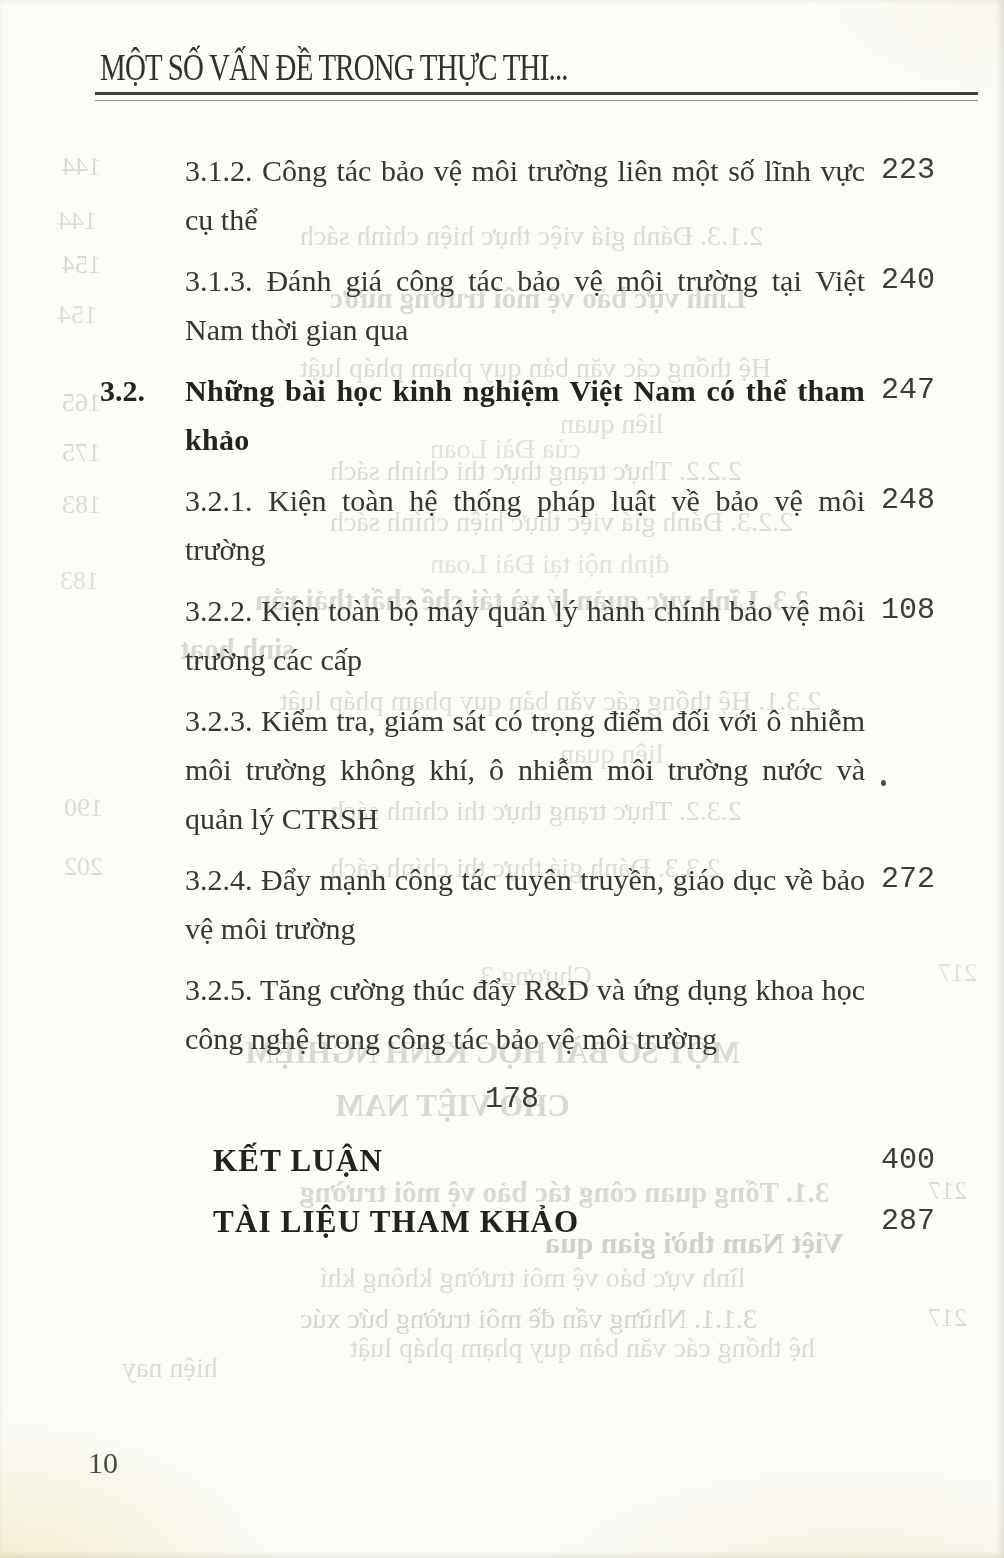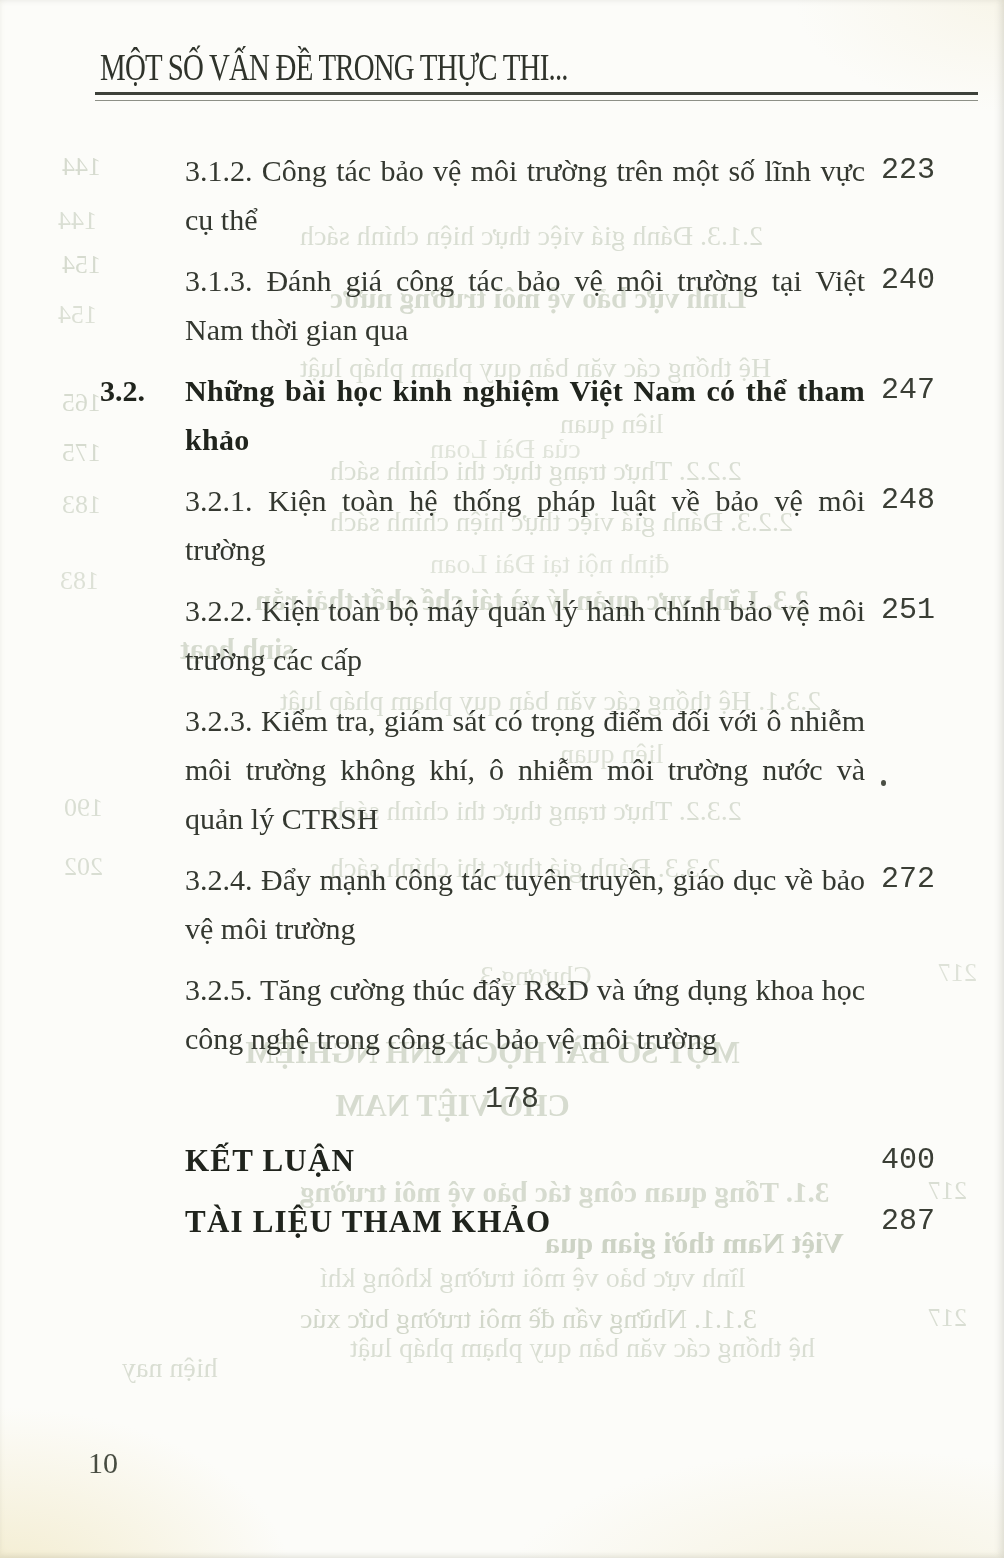--- a/index.html
+++ b/index.html
@@ -43,21 +43,21 @@
     font-size:30px;line-height:49px;color:#343830;
   }
   .toc-row{
     display:grid;grid-template-columns:85px 680px 112px;
     margin-bottom:12px;
   }
   .toc-row .prefix{font-weight:700;color:#20241d;}
   .toc-row .title{text-align:justify;}
   .toc-row .pagenum{text-align:center;padding-right:26px;color:#3a3e35;font-family:Liberation Mono, monospace;}
   .toc-row.bold .title{font-weight:700;color:#20241d;letter-spacing:0.3px;}
-  .toc-row.caps .title{font-size:31px;letter-spacing:1.2px;}
+  .toc-row.caps .title{font-size:31px;letter-spacing:1.2px;margin-left:28px;}
   .folio{
     position:absolute;left:88px;top:1446px;
     font-size:30px;color:#474c41;
   }
   .speck{position:absolute;width:5px;height:6px;border-radius:50%;background:#4a4e44;z-index:3;}
 </style>
 </head>
 <body>
 
 <div class="sheet">
@@ -102,42 +102,42 @@
     </div>
 
   <div class="ink-layer">
     <div class="running-header">MỘT SỐ VẤN ĐỀ TRONG THỰC THI...</div>
 
     <div class="header-rule"></div>
 
     <div class="toc" id="toc">
         <div class="toc-row">
           <div class="prefix"></div>
-          <div class="title">3.1.2. Công tác bảo vệ môi trường trên một số lĩnh vực cụ thể</div>
+          <div class="title">3.1.2. Công tác bảo vệ môi trường liên một số lĩnh vực cụ thể</div>
           <div class="pagenum">223</div>
         </div>
         <div class="toc-row">
           <div class="prefix"></div>
           <div class="title">3.1.3. Đánh giá công tác bảo vệ môi trường tại Việt Nam thời gian qua</div>
           <div class="pagenum">240</div>
         </div>
         <div class="toc-row bold">
           <div class="prefix">3.2.</div>
           <div class="title">Những bài học kinh nghiệm Việt Nam có thể tham khảo</div>
           <div class="pagenum">247</div>
         </div>
         <div class="toc-row">
           <div class="prefix"></div>
           <div class="title">3.2.1. Kiện toàn hệ thống pháp luật về bảo vệ môi trường</div>
           <div class="pagenum">248</div>
         </div>
         <div class="toc-row">
           <div class="prefix"></div>
           <div class="title">3.2.2. Kiện toàn bộ máy quản lý hành chính bảo vệ môi trường các cấp</div>
-          <div class="pagenum">251</div>
+          <div class="pagenum">108</div>
         </div>
         <div class="toc-row">
           <div class="prefix"></div>
           <div class="title">3.2.3. Kiểm tra, giám sát có trọng điểm đối với ô nhiễm môi trường không khí, ô nhiễm môi trường nước và quản lý CTRSH</div>
         </div>
         <div class="toc-row">
           <div class="prefix"></div>
           <div class="title">3.2.4. Đẩy mạnh công tác tuyên truyền, giáo dục về bảo vệ môi trường</div>
           <div class="pagenum">272</div>
         </div>

